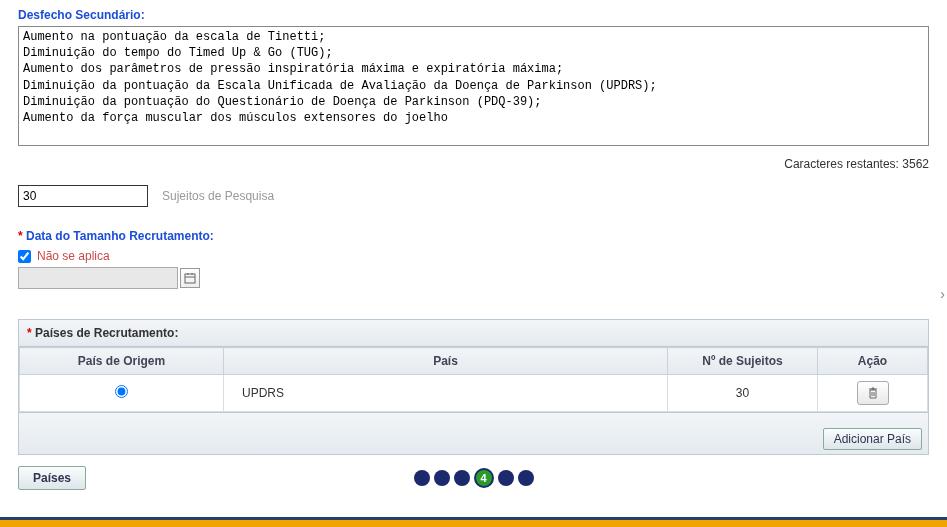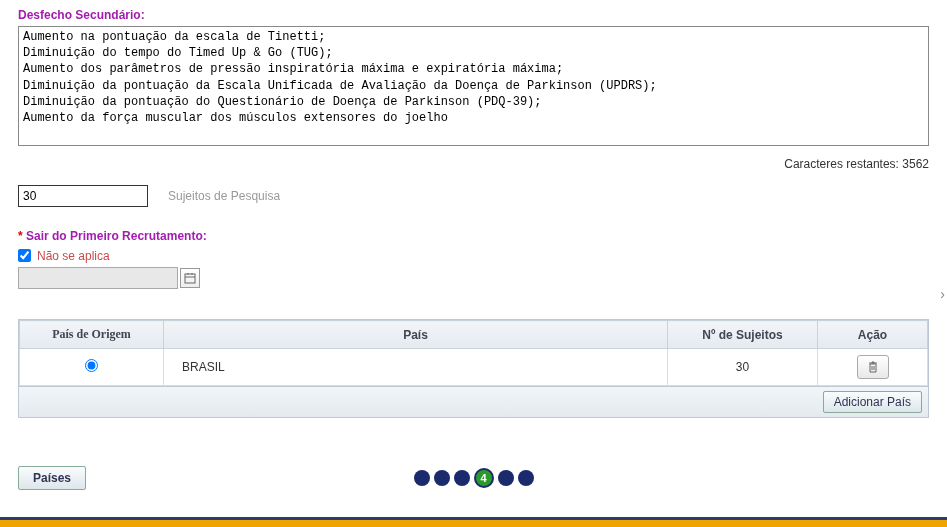--- a/index.html
+++ b/index.html
@@ -1,46 +1,46 @@
 <!DOCTYPE html>
 <html><head>
 <meta charset="utf-8">
 <style>
 * { box-sizing: border-box; margin: 0; padding: 0; }
 body { font-family: Arial, sans-serif; font-size: 12px; color: #333; background: #fff; width: 947px; height: 527px; position: relative; padding: 0 18px; }
-.section-label { font-weight: bold; color: #a21caf; font-size: 12px; margin-bottom: 4px; margin-top: 8px; }
+.section-label { font-weight: bold; color: #1d4ed8; font-size: 12px; margin-bottom: 4px; margin-top: 8px; }
 .required::before { content: "* "; color: #d00; }
 .required-inline::before { content: "* "; color: #d00; }
 .textarea-container { position: relative; width: 100%; }
 .textarea-field { width: 100%; height: 120px; border: 1px solid #888; font-family: "Courier New", monospace; font-size: 12px; padding: 2px 4px; resize: none; overflow-y: scroll; line-height: 1.35; }
 .char-count { text-align: right; font-size: 12px; margin-top: 8px; color: #333; }
 .form-row { margin-top: 14px; }
 .num-input { width: 130px; border: 1px solid #333; font-size: 12px; padding: 2px 4px; height: 22px; }
-.hint-text { color: #999; font-size: 12px; margin-left: 20px; }
+.hint-text { color: #999; font-size: 12px; margin-left: 14px; }
 .date-row { margin-top: 22px; }
-.checkbox-row { margin-top: 6px; display: flex; align-items: flex-start; }
+.checkbox-row { margin-top: 6px; display: flex; align-items: center; }
 .checkbox-row input { margin-right: 6px; }
 .nao-label { color: #c84b4b; font-size: 12px; }
 .date-input-row { margin-top: 4px; display: flex; align-items: center; }
 .date-field { width: 160px; height: 22px; border: 1px solid #aaa; background: #e8e8e8; }
 .calendar-icon { width: 20px; height: 20px; border: 1px solid #999; margin-left: 2px; display: flex; align-items: center; justify-content: center; font-size: 12px; cursor: pointer; background: linear-gradient(#fff,#eee); }
 .panel { margin-top: 30px; border: 1px solid #bcc8d4; }
 .panel-header { background: linear-gradient(#f2f5f8,#e4eaef); border-bottom: 1px solid #bcc8d4; padding: 6px 8px; font-size: 12px; font-weight: bold; }
 .table { width: 100%; border-collapse: collapse; }
 .table th { background: linear-gradient(#f2f5f8,#e4eaef); border: 1px solid #c8d2da; padding: 6px; font-weight: bold; font-size: 12px; color: #445; }
 .table td { border: 1px solid #d8dde2; padding: 6px; text-align: center; font-size: 12px; height: 30px; }
 .table td.left { text-align: left; padding-left: 18px; }
-.col-origem { width: 144px; font-family: Liberation Serif, serif; }
+.col-origem { width: 204px; }
 .col-pais { }
 .col-sujeitos { width: 150px; }
 .col-acao { width: 110px; }
 .trash-btn { width: 32px; height: 24px; border: 1px solid #aaa; background: linear-gradient(#fff,#e8e8e8); border-radius: 3px; cursor: pointer; display: inline-flex; align-items: center; justify-content: center; }
 .panel-footer { background: linear-gradient(#f2f5f8,#e4eaef); border-top: 1px solid #bcc8d4; padding: 4px 6px; text-align: right; }
 .btn { border: 1px solid #8a9; background: linear-gradient(#fafcfd,#dde6ea); padding: 4px 14px; font-size: 12px; font-weight: bold; color: #335; cursor: pointer; border-radius: 2px; }
-.btn-sm { padding: 3px 10px; font-weight: normal; }
+.btn-sm { padding: 3px 10px; font-weight: normal; margin-top: 11px; }
 .bottom-row { position: absolute; left: 18px; right: 18px; top: 466px; display: flex; align-items: center; justify-content: space-between; }
 .left-buttons { display: flex; gap: 20px; }
 .wizard-dots { display: flex; align-items: center; gap: 4px; position: absolute; left: 50%; transform: translateX(-50%); }
 .dot { width: 16px; height: 16px; border-radius: 50%; background: #1a2a6c; }
 .dot.active { width: 20px; height: 20px; background: #2a9b2a; border: 2px solid #1a2a6c; color: #fff; display: flex; align-items: center; justify-content: center; font-size: 11px; font-weight: bold; }
 .bottom-bar { position: absolute; left: 0; right: 0; bottom: 0; height: 10px; background: #f0a400; border-top: 3px solid #2a3e6e; }
 .right-caret { position: absolute; right: 2px; top: 286px; color: #888; font-size: 14px; cursor: pointer; }
 </style>
 </head>
 <body>
@@ -59,54 +59,57 @@
 </div>
 
 <div class="form-row">
   <div style="display:flex;align-items:center;margin-top:4px;">
     <input type="text" class="num-input" value="30" style="">
     <span class="hint-text">Sujeitos de Pesquisa</span>
   </div>
 </div>
 
 <div class="date-row">
-  <div class="section-label required">Sair do Primeiro Recrutamento:</div>
+  <div class="section-label required">Data do Tamanho Recrutamento:</div>
   <div class="checkbox-row">
     <input type="checkbox" checked="" style="">
     <span class="nao-label">Não se aplica</span>
   </div>
   <div class="date-input-row">
     <input type="text" disabled="" class="date-field" style="">
     <div class="calendar-icon">
       <svg width="12" height="12" viewBox="0 0 12 12">
           <rect x="1" y="2" width="10" height="9" fill="none" stroke="#666" stroke-width="1"></rect>
           <line x1="1" y1="5" x2="11" y2="5" stroke="#666"></line>
           <line x1="4" y1="1" x2="4" y2="3" stroke="#666"></line>
           <line x1="8" y1="1" x2="8" y2="3" stroke="#666"></line>
         </svg>
     </div>
   </div>
 </div>
 
 <div class="right-caret">›</div>
 
 <div class="panel">
+  <div class="panel-header">
+    <span class="required-inline">Países de Recrutamento:</span>
+  </div>
   <table class="table">
     <thead>
       <tr>
         <th class="col-origem">País de Origem</th>
         <th class="col-pais">País</th>
         <th class="col-sujeitos">Nº de Sujeitos</th>
         <th class="col-acao">Ação</th>
       </tr>
     </thead>
     <tbody>
       <tr>
         <td><input type="radio" checked="" style=""></td>
-        <td class="left">BRASIL</td>
+        <td class="left">UPDRS</td>
         <td>30</td>
         <td>
           <button class="trash-btn">
             <svg width="12" height="12" viewBox="0 0 12 12">
                 <path d="M3 3h6v8H3z M2 2h8 M5 1h2v1H5z" fill="none" stroke="#666" stroke-width="1"></path>
                 <line x1="5" y1="5" x2="5" y2="9" stroke="#666"></line>
                 <line x1="7" y1="5" x2="7" y2="9" stroke="#666"></line>
               </svg>
           </button>
         </td>

